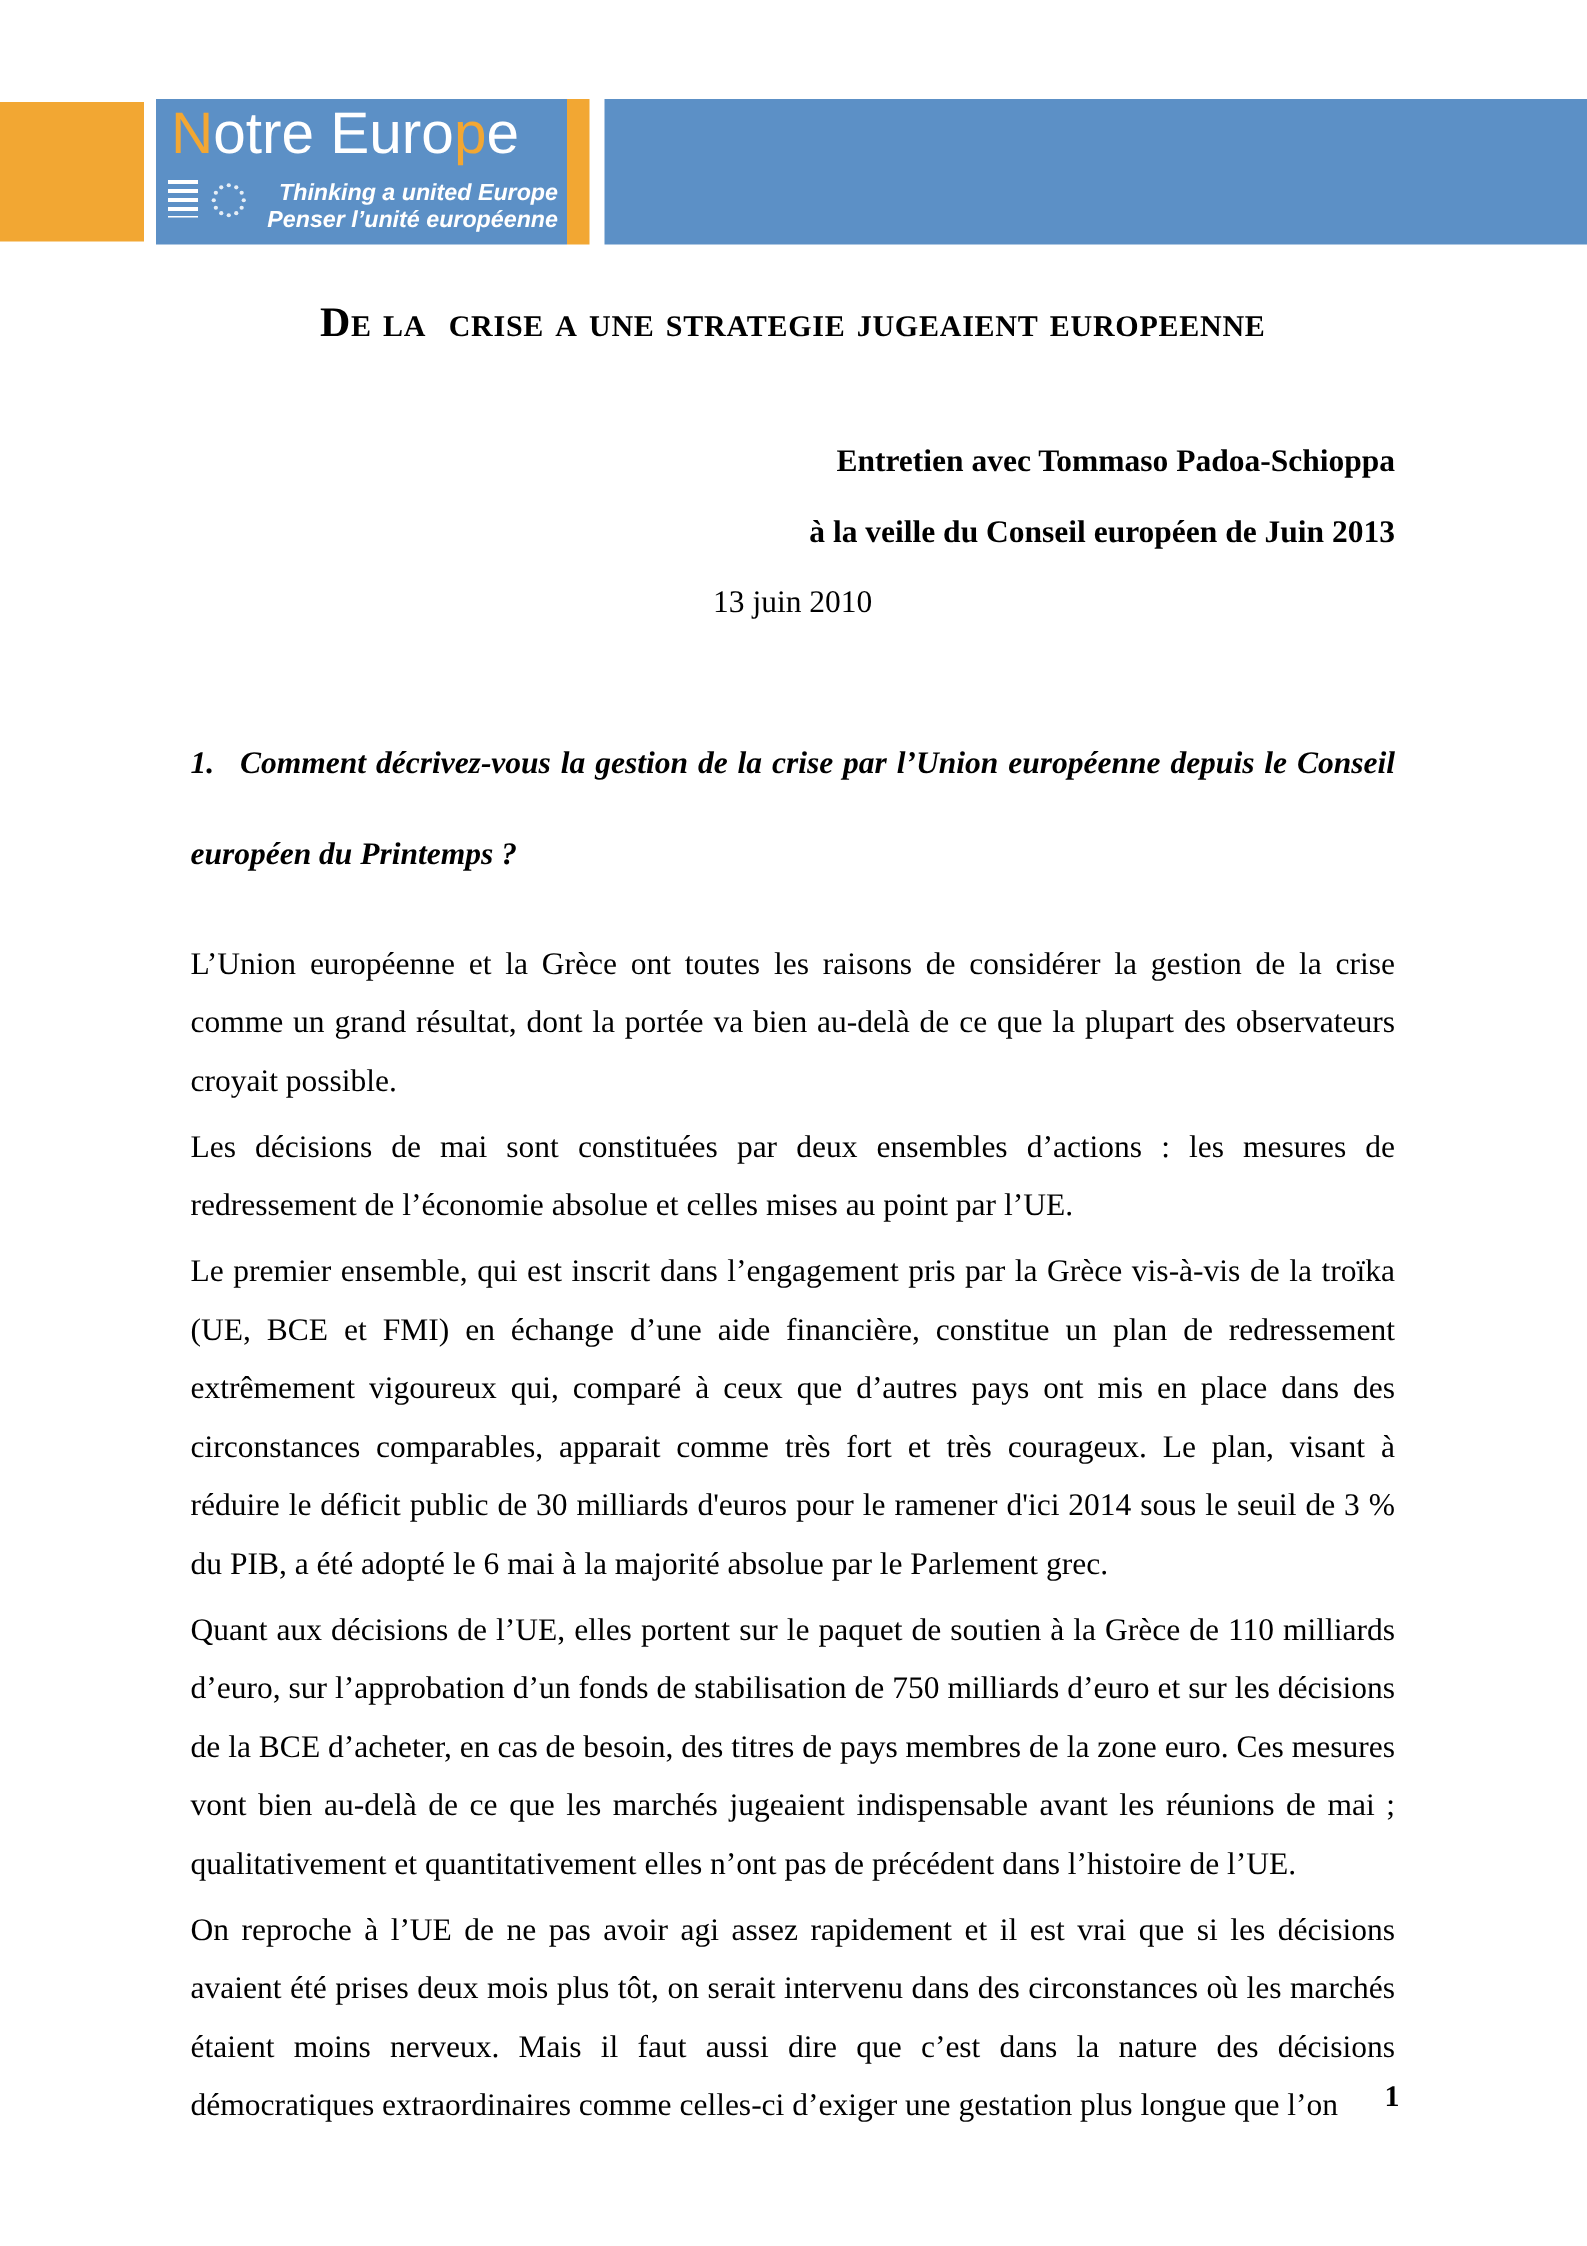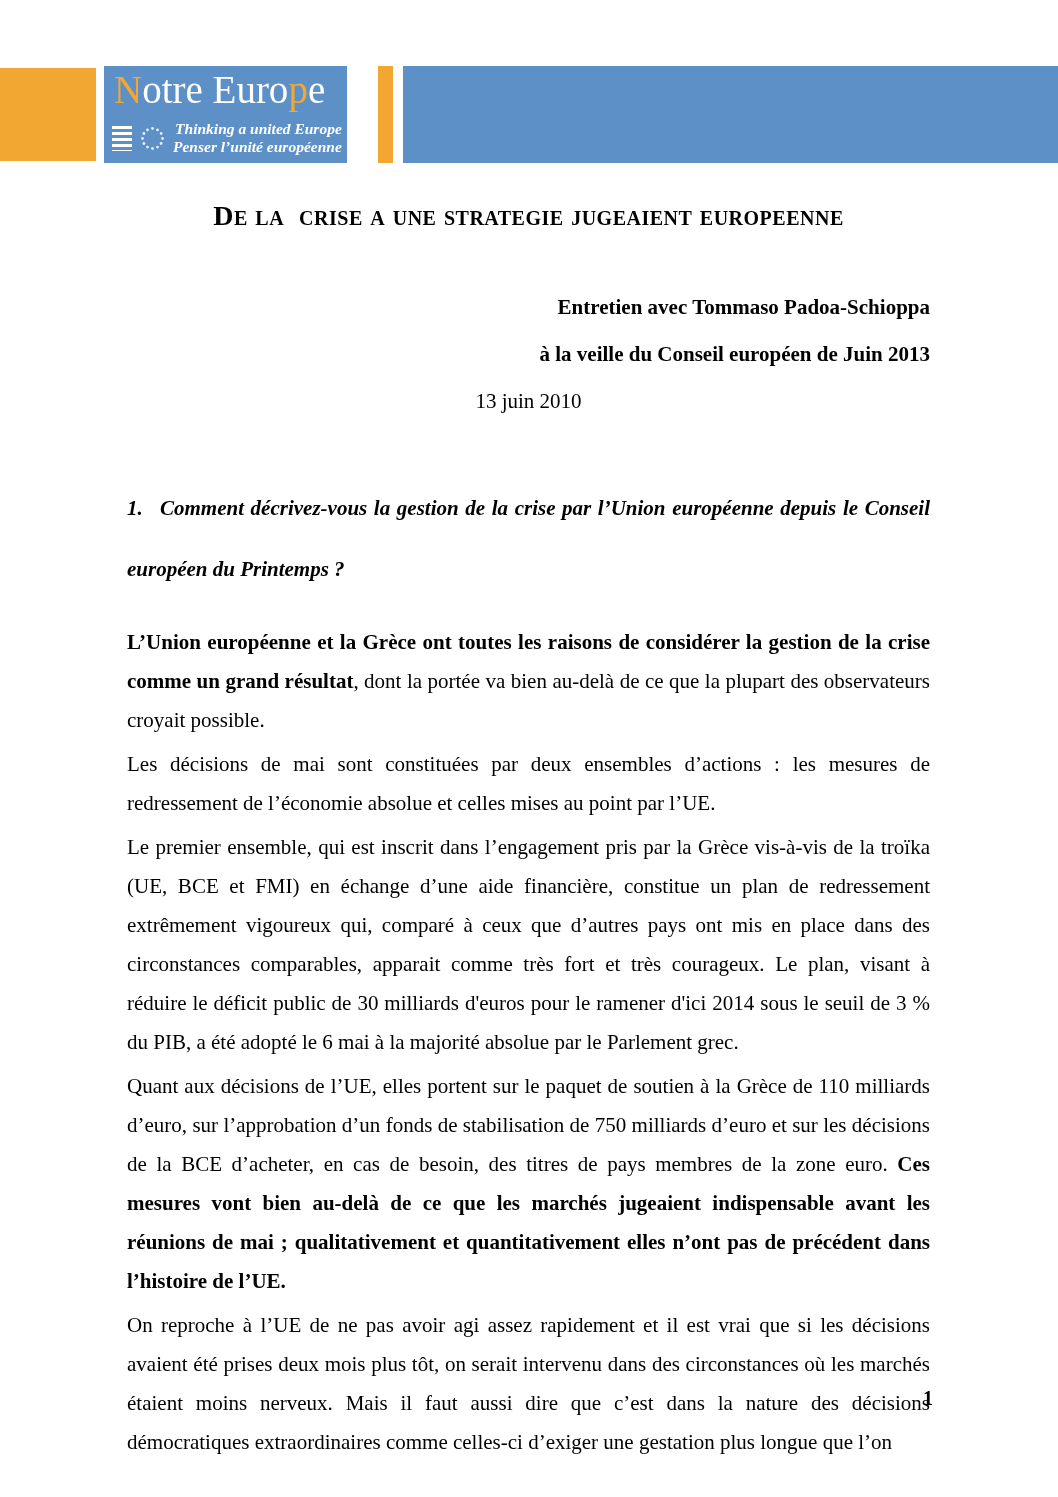--- a/index.html
+++ b/index.html
@@ -13,33 +13,33 @@
     width:1058px;height:1497px;
     background:#ffffff;
     overflow:hidden;
     font-family:"Liberation Serif", serif;
     color:var(--ink);
   }
 
   
   .orange-block{position:absolute;left:0;top:68px;width:96px;height:93px;background:var(--orange);}
   .logo-box{
-    position:absolute;left:104px;top:66px;width:243px;height:97px;
+    position:absolute;left:104px;top:66px;width:274px;height:97px;
     background:var(--blue);
-    font-family:Liberation Serif, serif;
+    font-family:Liberation Sans, sans-serif;
   }
   .brand-name{
     position:absolute;left:10px;top:2px;width:254px;
     font-size:39px;line-height:44px;color:#ffffff;
     letter-spacing:0px;white-space:nowrap;
   }
   .brand-name .accent{color:var(--orange);}
   .logo-bottom{
     position:absolute;left:8px;bottom:7px;right:6px;
-    display:flex;align-items:center;gap:7px;
+    display:flex;align-items:flex-start;gap:7px;
   }
   .lines-icon{
     width:20px;height:25px;flex:0 0 auto;
     background:repeating-linear-gradient(to bottom,#ffffff 0 3px,rgba(255,255,255,0) 3px 6px);
   }
   .stars-icon{width:27px;height:27px;flex:0 0 auto;}
   .taglines{
     flex:1;text-align:right;color:#ffffff;
     font-style:italic;font-size:15.5px;line-height:18px;font-weight:bold;
     white-space:nowrap;
@@ -70,21 +70,21 @@
     text-align:justify;line-height:61px;
   }
   .q-num{display:inline-block;min-width:33px;}
 
   .paragraphs{margin-top:23px;}
   .paragraphs p{
     margin:0 0 5px 0;
     text-align:justify;
     line-height:39px;
   }
-  .paragraphs .bold{font-weight:bold;}
+  .paragraphs .bold{font-weight:normal;}
 
   .page-num{
     position:absolute;right:125px;top:1387px;
     font-weight:bold;font-size:20px;
   }
 </style>
 </head>
 <body>
 
 <div class="page">

